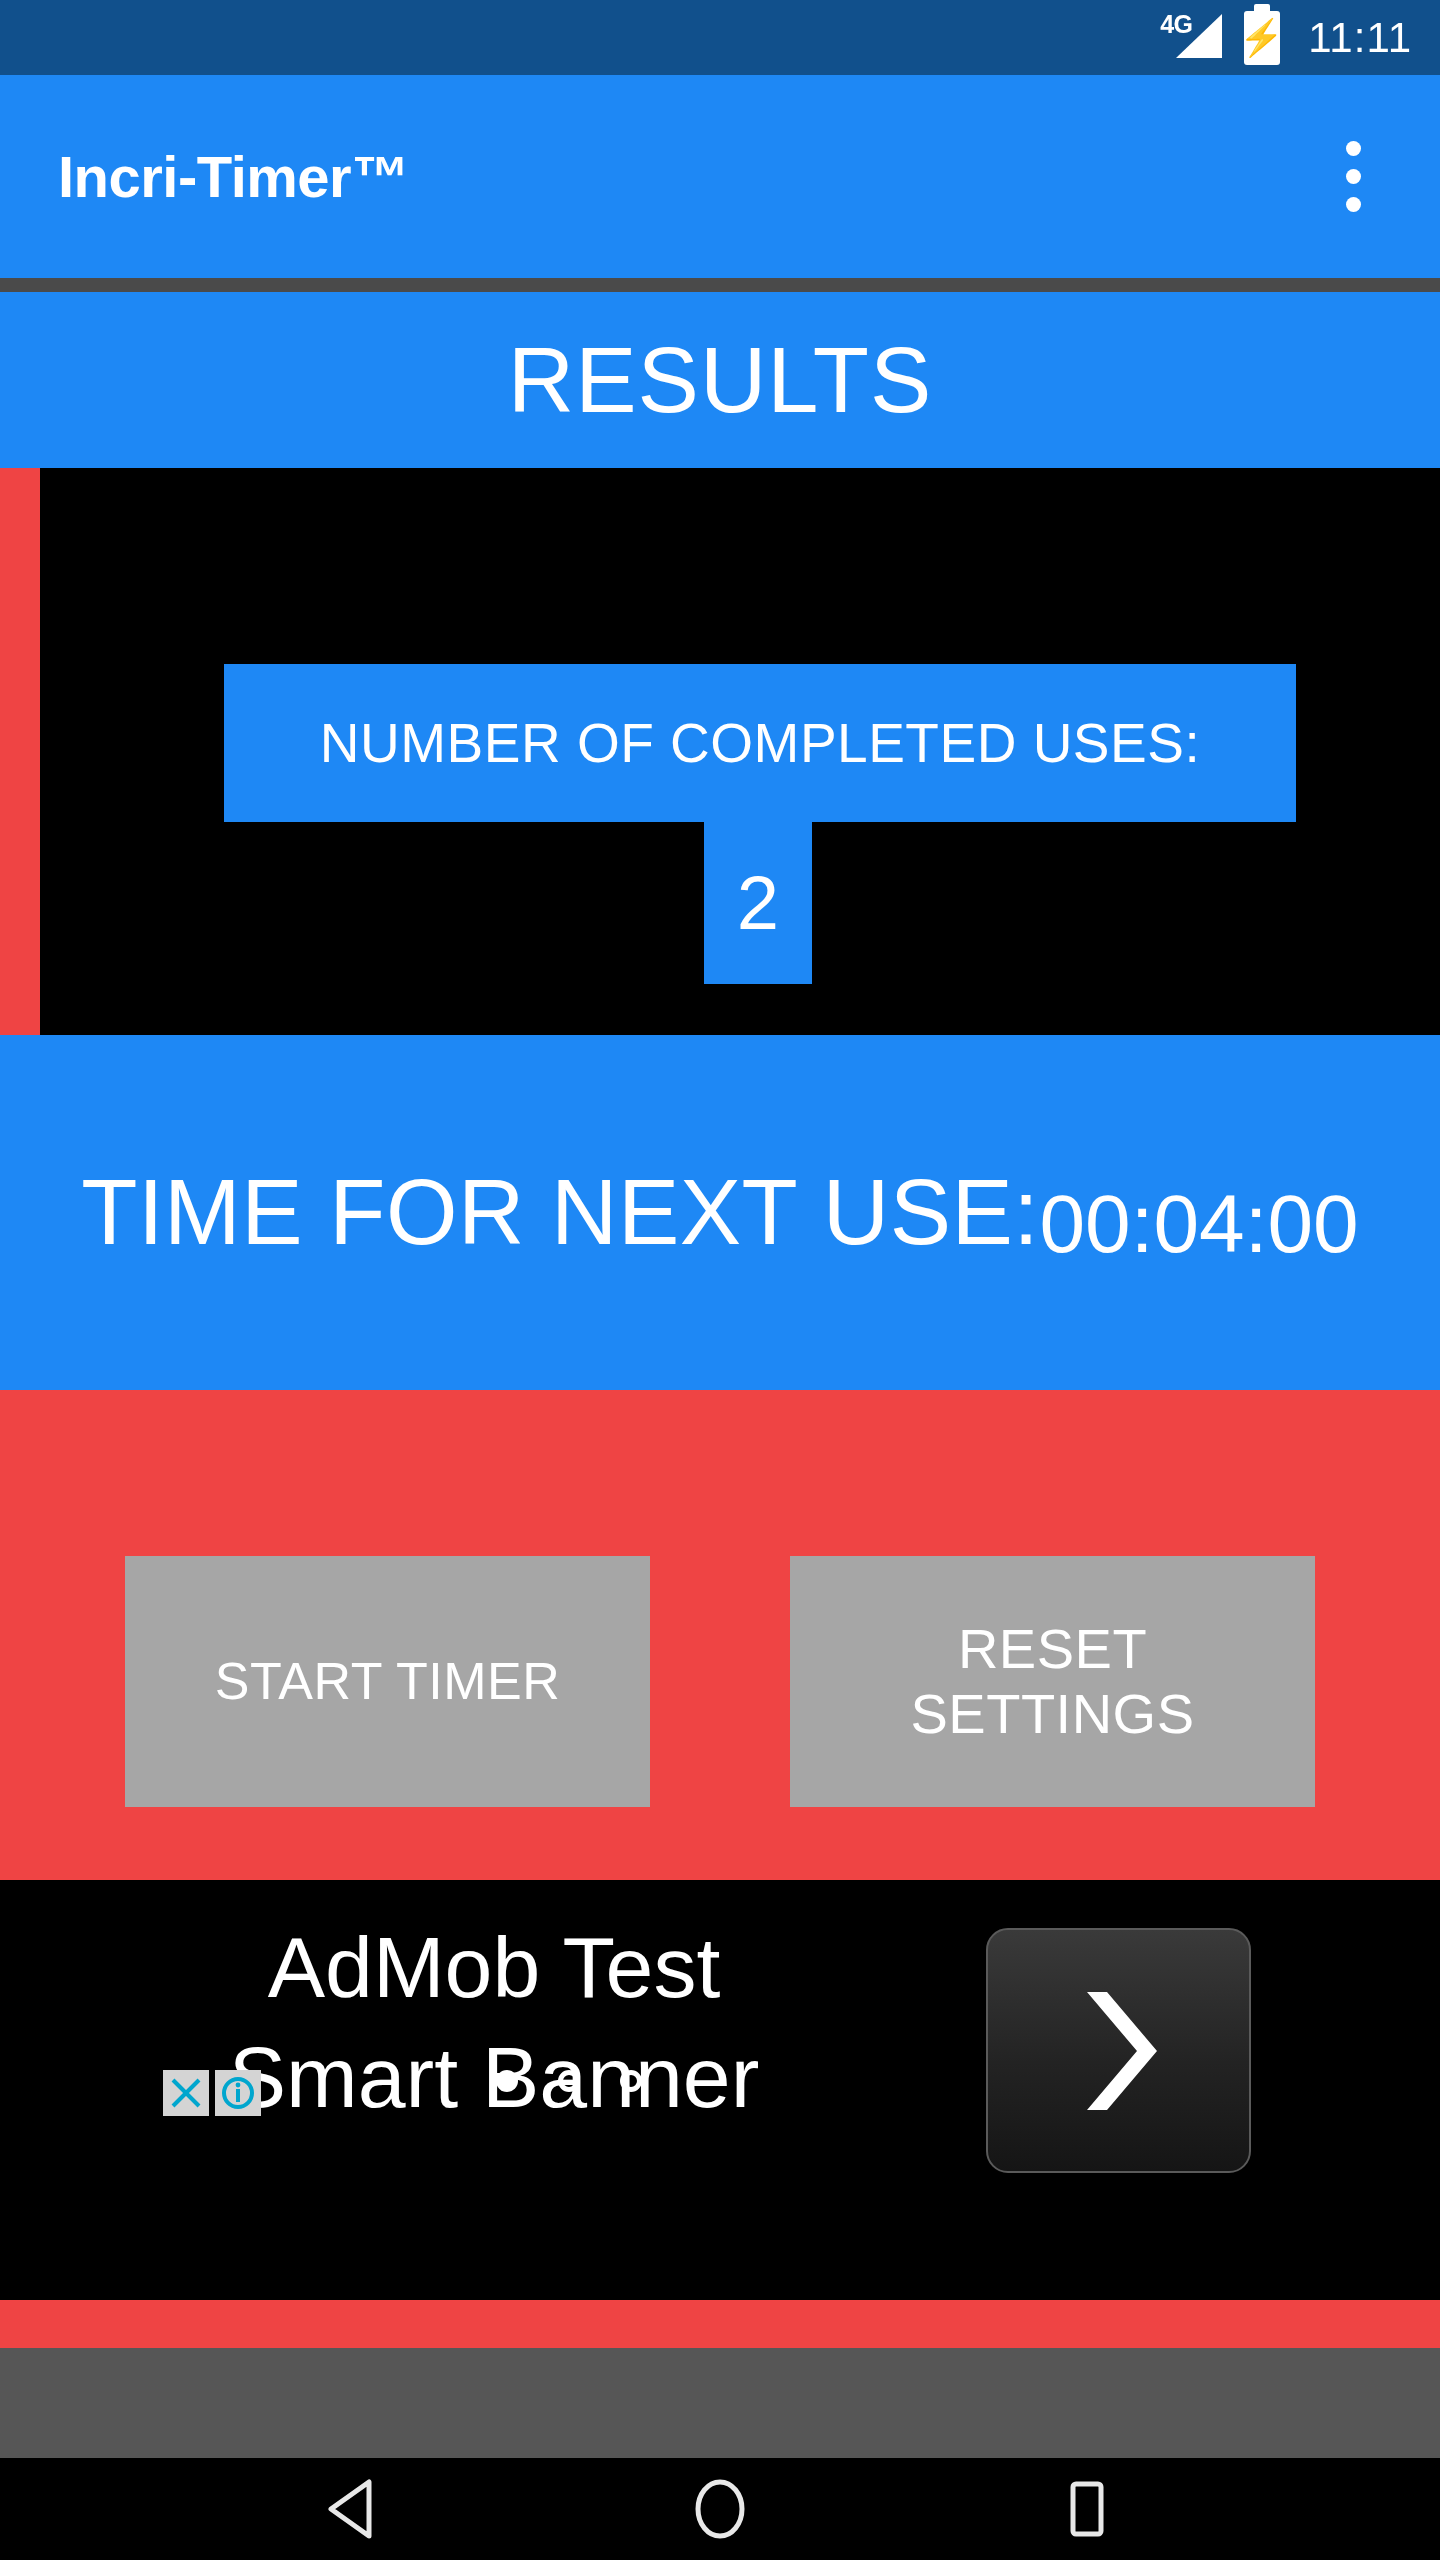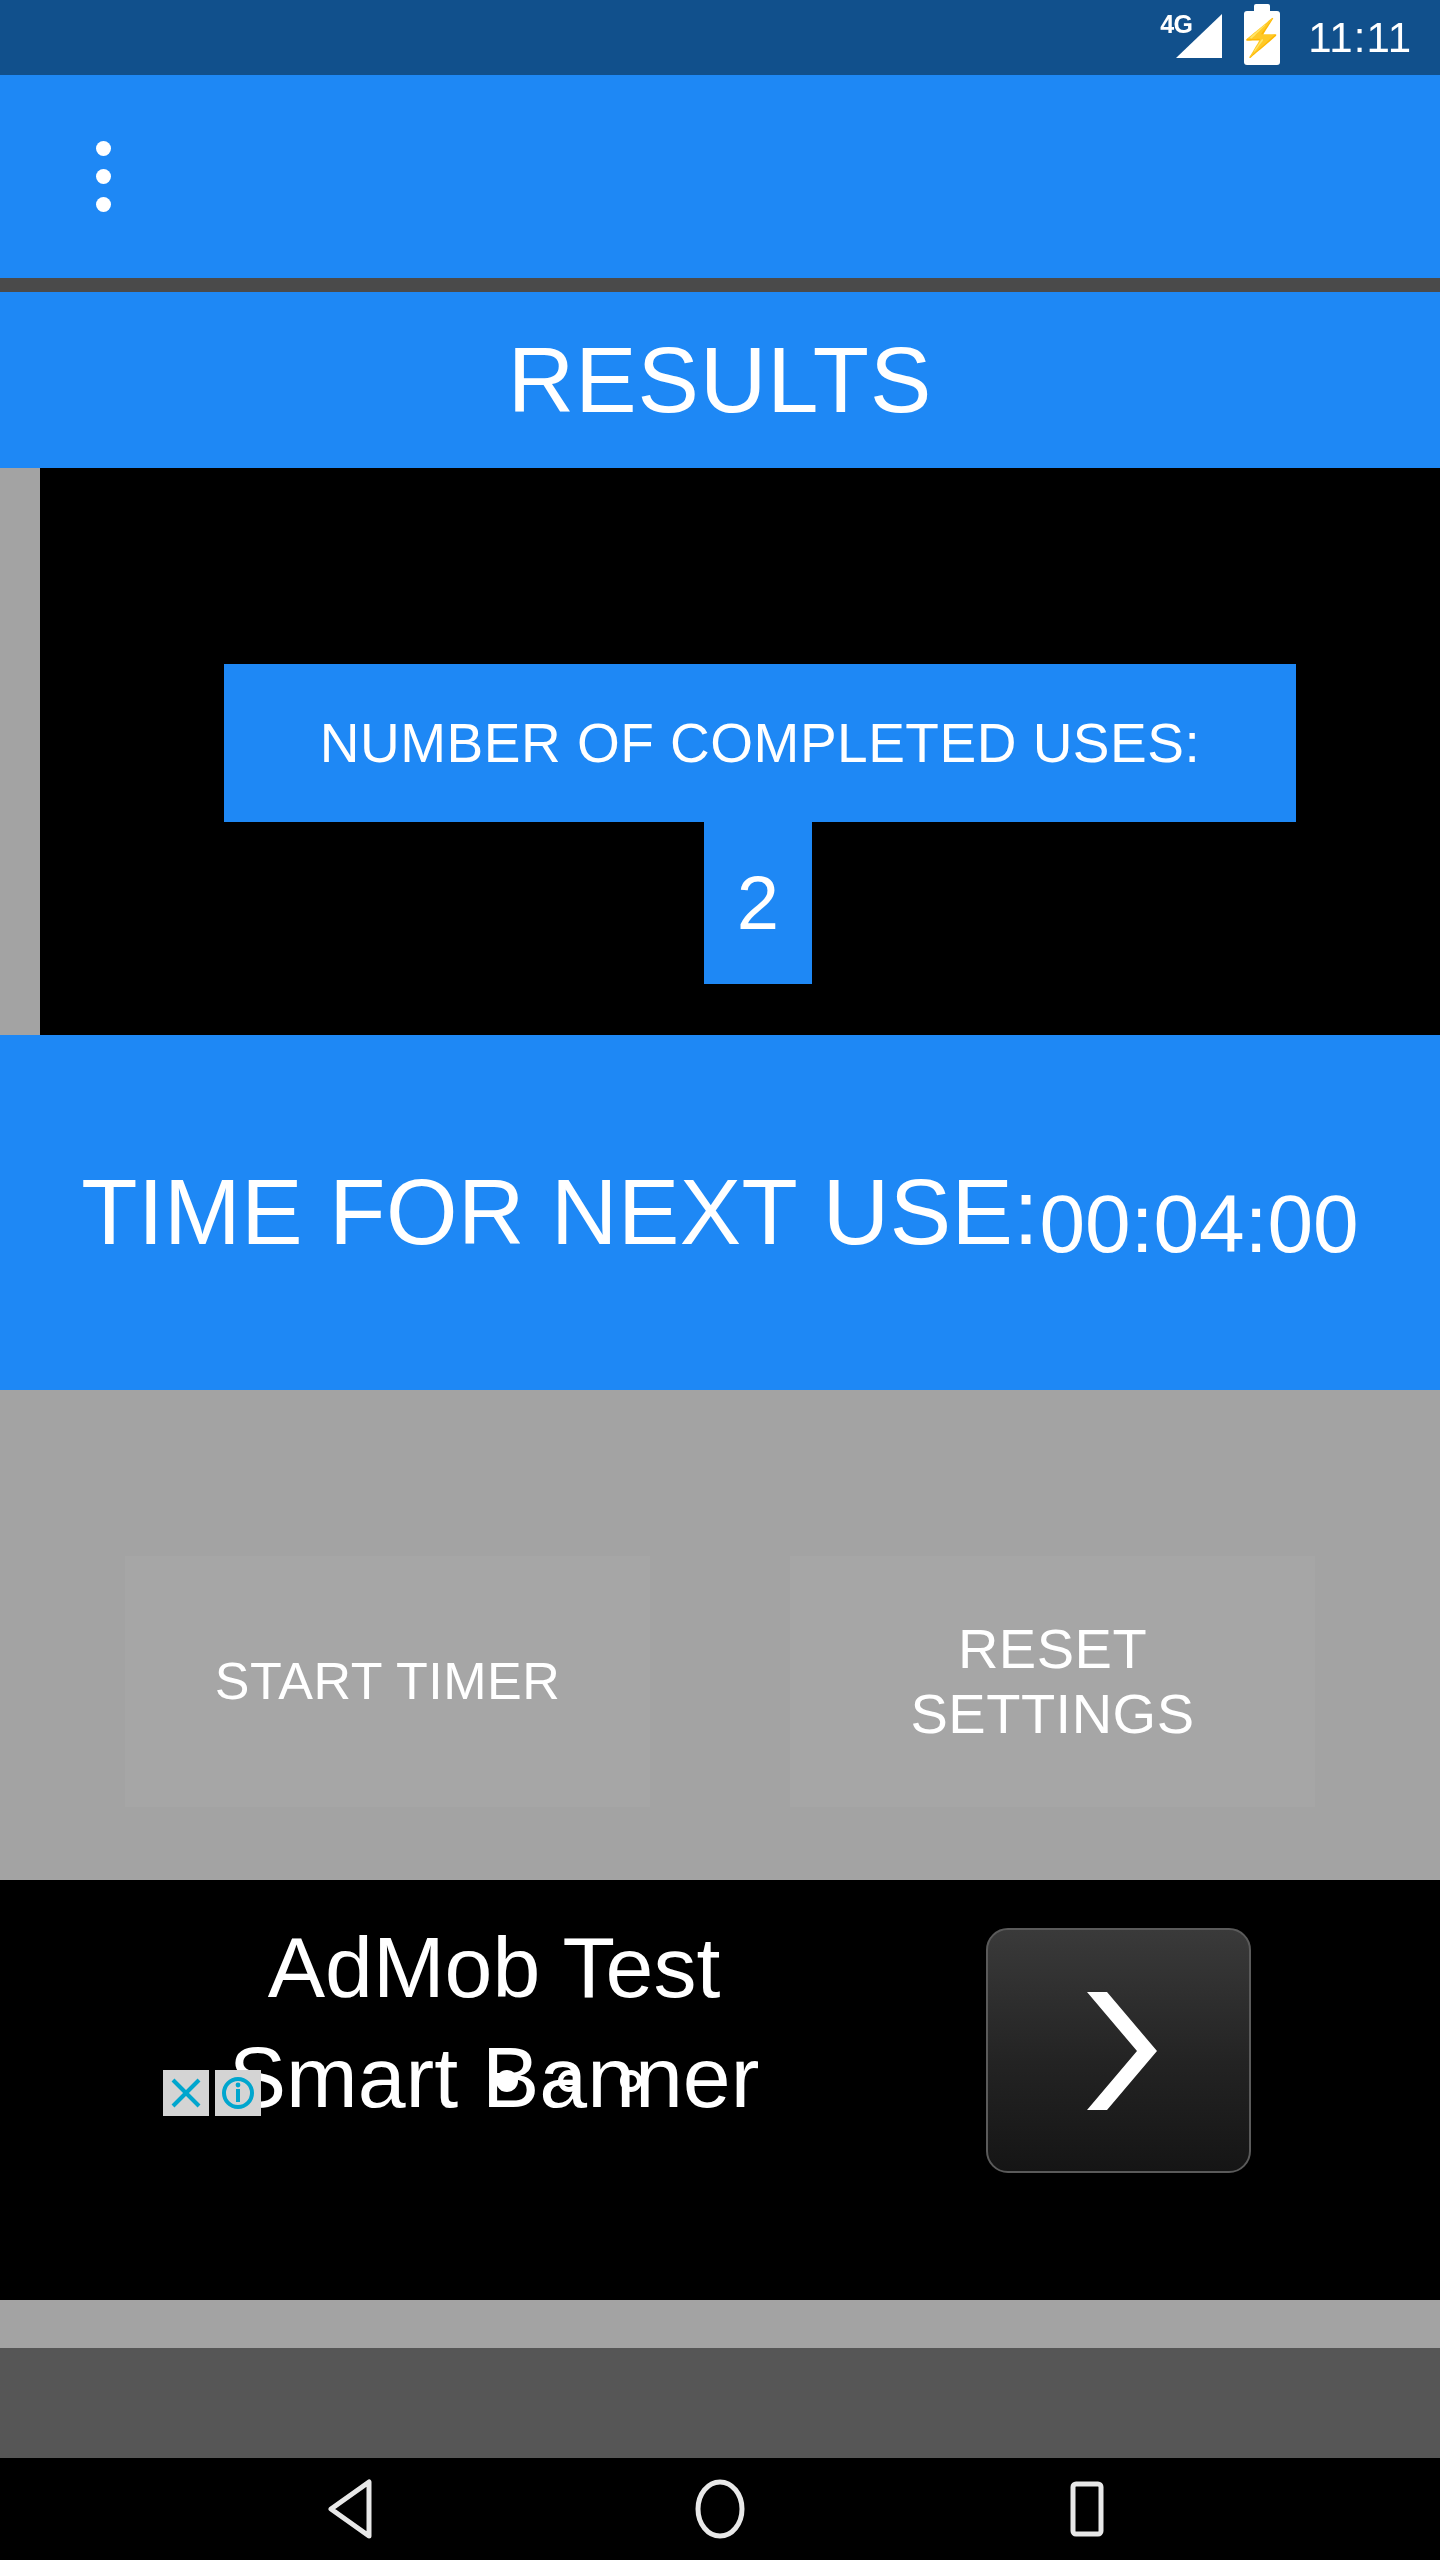--- a/index.html
+++ b/index.html
@@ -11,21 +11,21 @@
     width: 1440px;
     height: 2560px;
     overflow: hidden;
     font-family: "Liberation Sans", sans-serif;
     -webkit-font-smoothing: antialiased;
   }
   #phone {
     position: relative;
     width: 1440px;
     height: 2560px;
-    background: #a3a3a3;
+    background: #ef4444;
   }
 
   
   #status-bar {
     position: absolute;
     left: 0; top: 0;
     width: 1440px; height: 75px;
     background: #11508C;
     display: flex;
     align-items: center;
@@ -349,20 +349,21 @@
         <span class="signal-tri"></span>
       </div>
       <div class="battery">
         <span class="battery-bolt">⚡</span>
       </div>
       <div id="status-time">11:11</div>
     </div>
   </div>
 
   <div id="app-bar">
+    <div id="app-title">Incri-Timer™</div>
     <div id="overflow-menu">
       <span></span>
       <span></span>
       <span></span>
     </div>
   </div>
   <div id="app-bar-shadow"></div>
 
   <div id="results-band">
     <div id="results-title">RESULTS</div>

